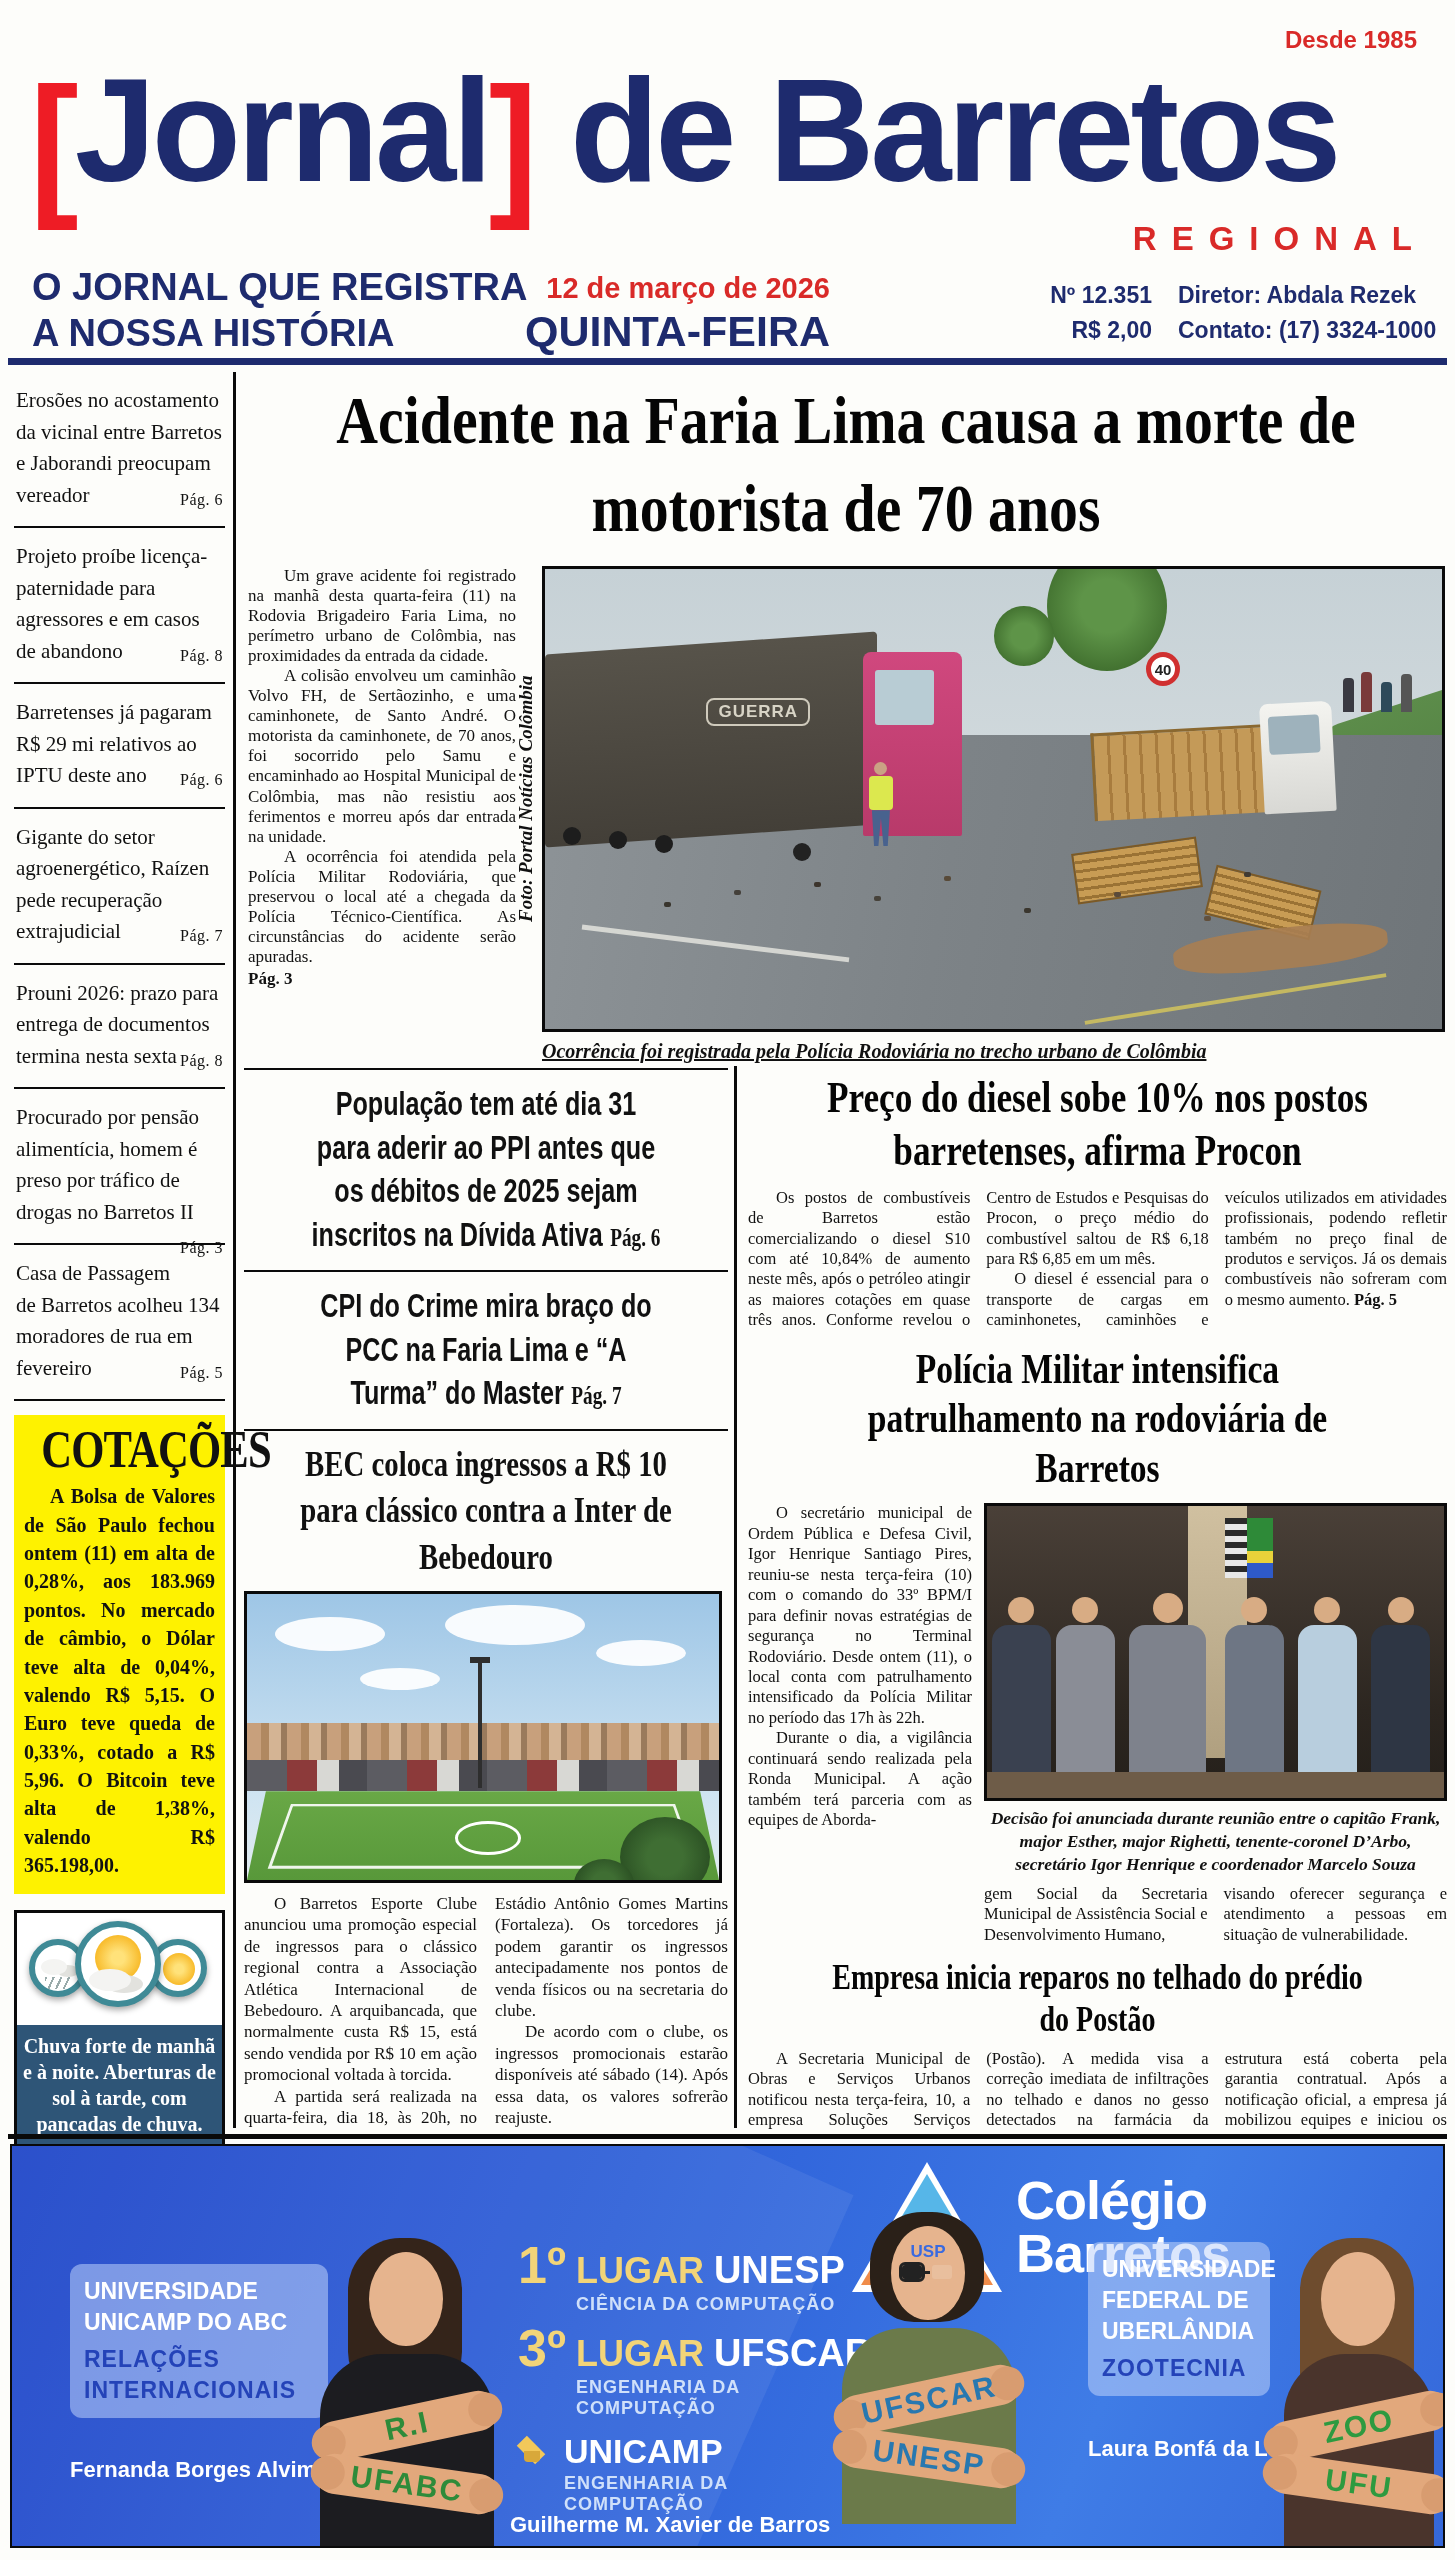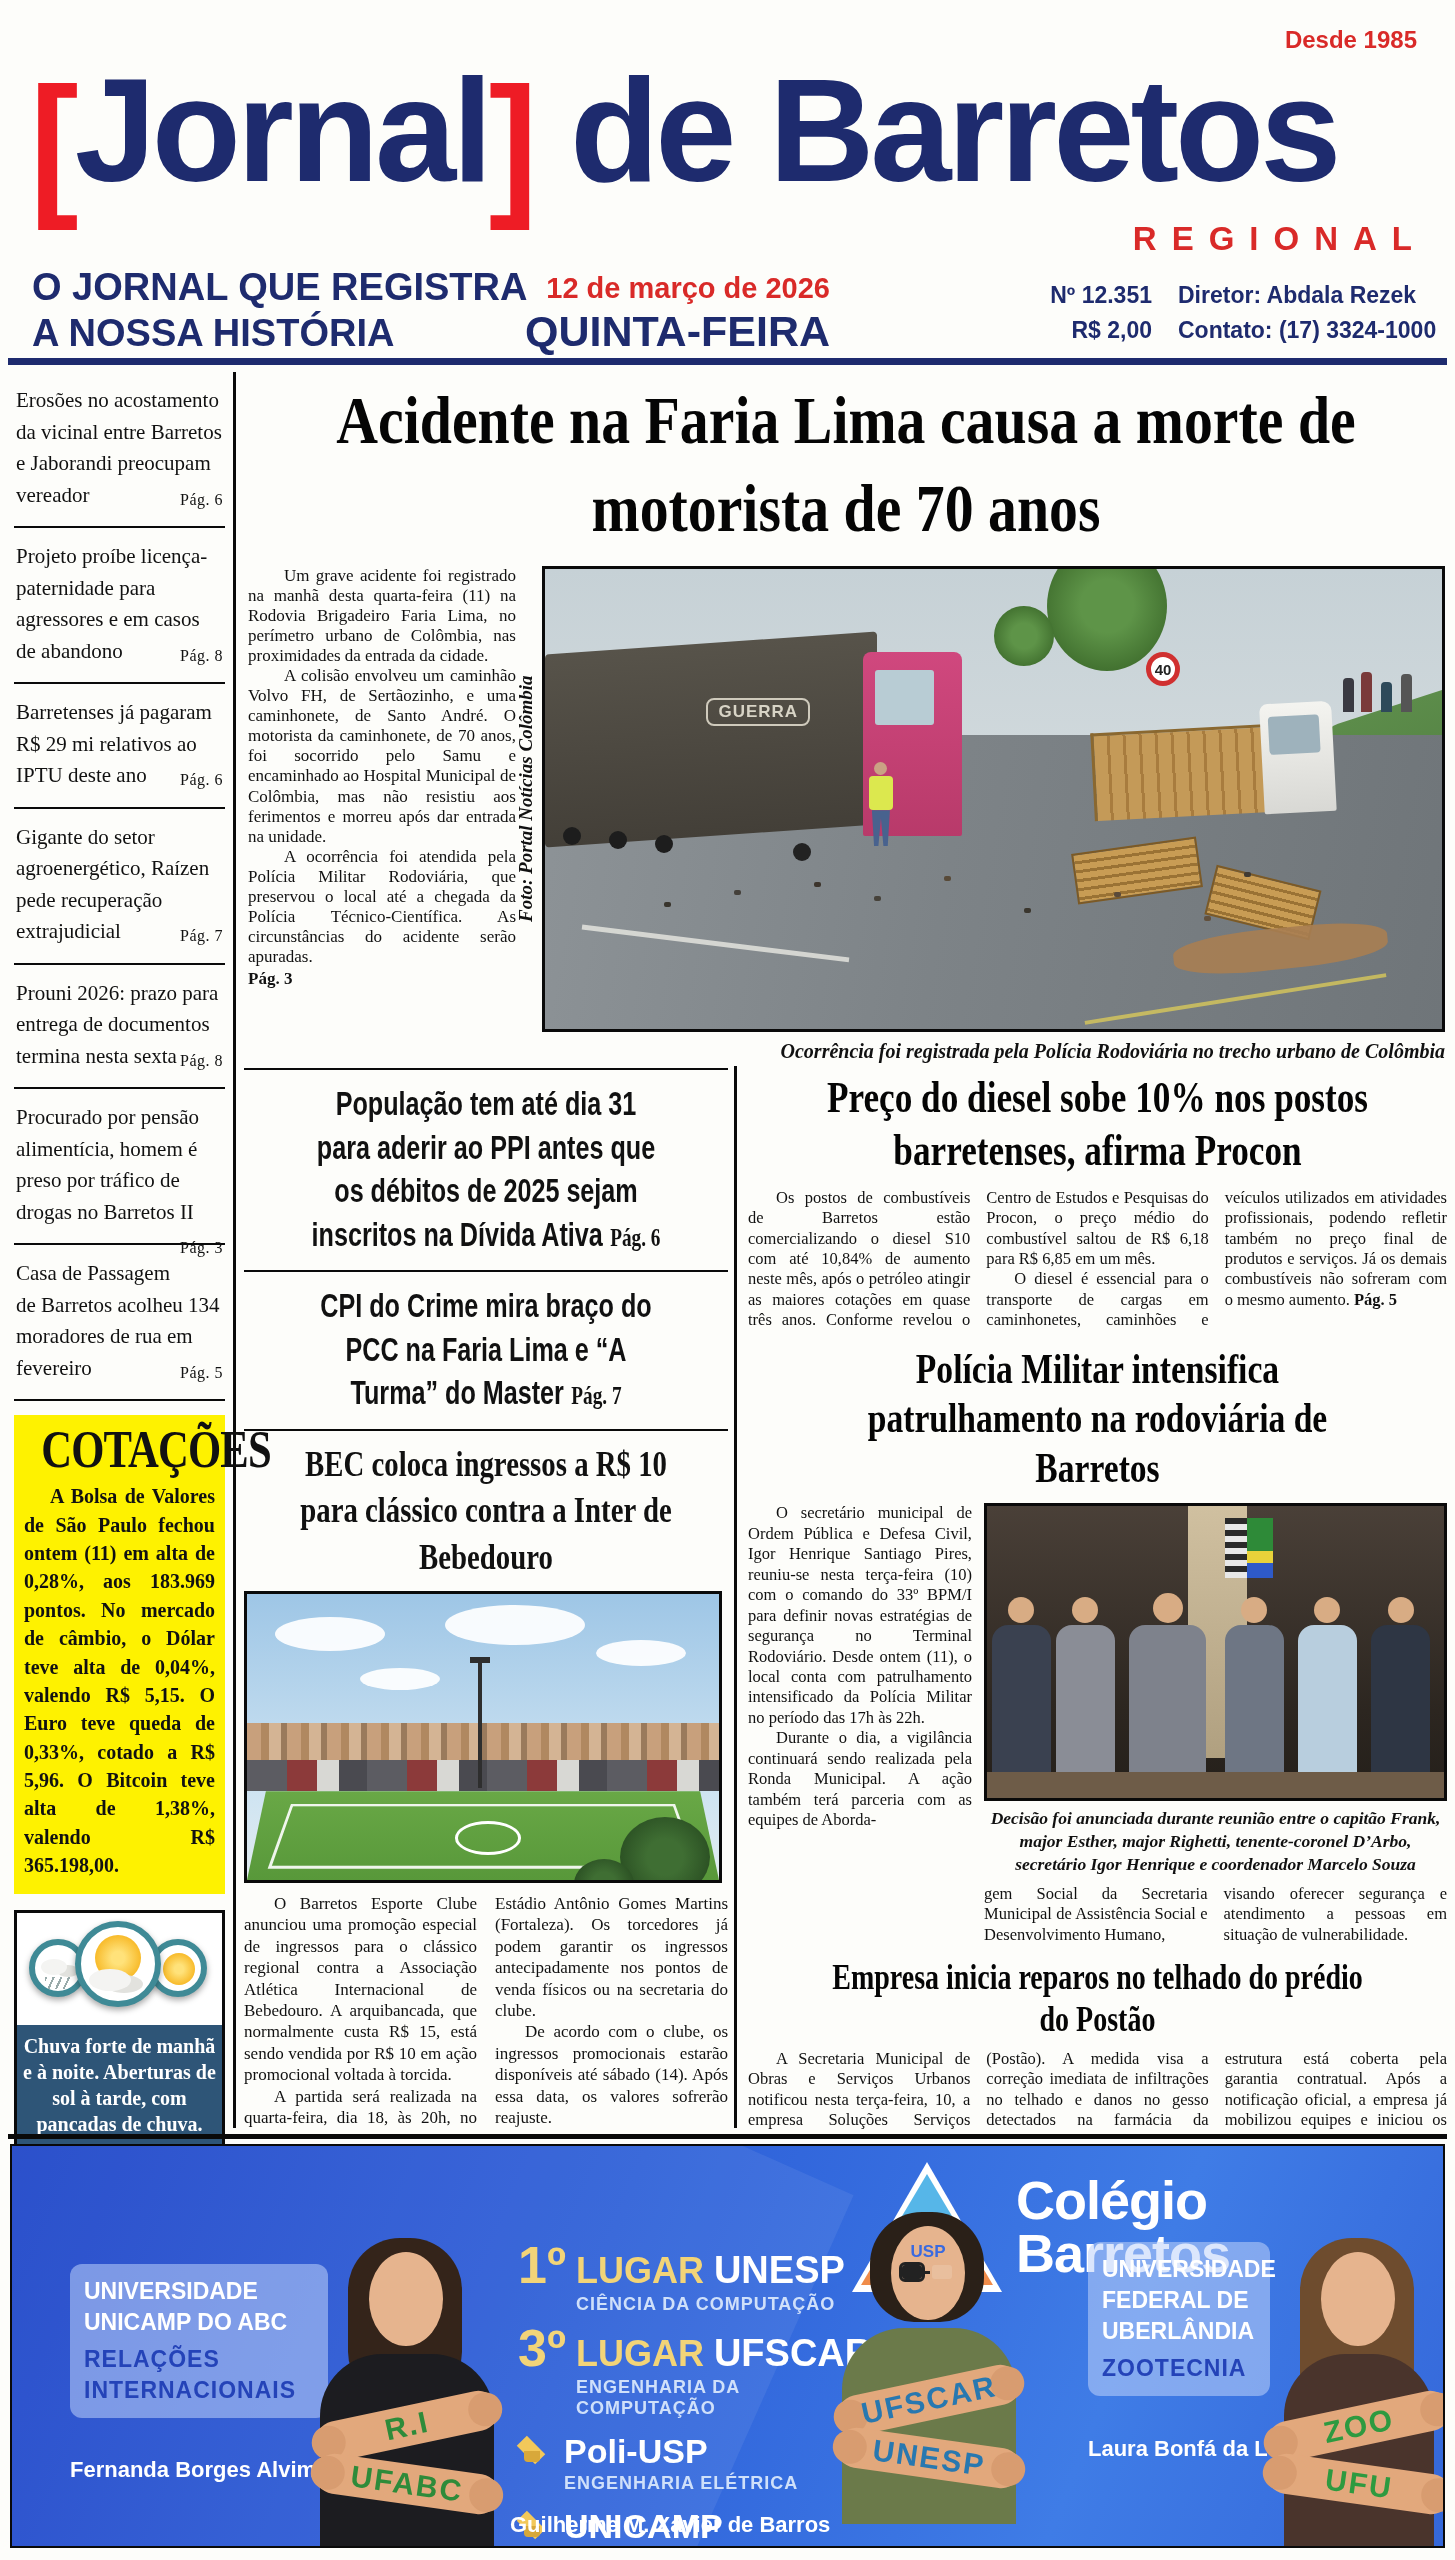--- a/index.html
+++ b/index.html
@@ -65,22 +65,22 @@
             font:bold 68px/1.3 "Liberation Serif",serif; transform:scaleX(.85); transform-origin:center top; }
   .lead-text { position:absolute; left:248px; top:566px; width:268px;
                font:17px/1.18 "Liberation Serif",serif; text-align:justify; }
   .lead-text p { text-indent:36px; }
   .lead-text .pageref { display:block; font-weight:bold; text-indent:0; margin-top:2px; }
   .credit { position:absolute; left:515px; top:566px; height:466px; width:24px;
             writing-mode:vertical-rl; transform:rotate(180deg); text-align:center;
             font:bold italic 19px "Liberation Serif",serif; }
   .photo-frame { border:3px solid #0a0a0a; position:absolute; overflow:hidden; background:#ccc; }
   .accident { left:542px; top:566px; width:903px; height:466px; }
-  .lead-cap { position:absolute; left:542px; top:1040px; width:903px; text-align:right;
-              font:bold italic 20px "Liberation Serif",serif; }
+  .lead-cap { position:absolute; left:542px; top:1040px; width:903px; text-align:left;
+              font:bold italic 20px "Liberation Serif",serif;text-decoration:underline; }
 
   
   .acc-sky { position:absolute; inset:0; background:linear-gradient(#c6d1d6,#d2dadd 50%,#c2c8c4); }
   .acc-road { position:absolute; left:0; right:0; bottom:0; height:64%;
               background:linear-gradient(100deg,#8d9397 0%,#7d8387 45%,#6f7579 100%); }
   .acc-line { position:absolute; left:4%; bottom:18%; width:30%; height:5px; background:#e8e8e2; transform:rotate(7deg); opacity:.8; }
   .acc-yline { position:absolute; right:6%; bottom:6%; width:34%; height:4px; background:#d8c85a; transform:rotate(-9deg); opacity:.8; }
   .acc-bank { position:absolute; right:-20px; top:30%; width:16%; height:58%;
               background:linear-gradient(#5c8c4a,#46703a); transform:skewY(-18deg); border-radius:20px 0 0 0; }
   .acc-tree { position:absolute; background:radial-gradient(circle,#5e9448 30%,#41702f 75%); border-radius:50%; }
@@ -514,30 +514,20 @@
             <span class="ach-uni">UFSCAR</span>
           </div>
         <div class="ach-course">ENGENHARIA DA COMPUTAÇÃO</div>
       </div>
       <div class="ach-row">
         <div class="ach-line">
             <span class="cap-icon">
               <span class="cb"></span>
               <span class="cs"></span>
             </span>
-            <span class="ach-uni sm">Poli-USP</span>
-          </div>
-        <div class="ach-course" style="margin-left:54px;">ENGENHARIA ELÉTRICA</div>
-      </div>
-      <div class="ach-row">
-        <div class="ach-line">
-            <span class="cap-icon">
-              <span class="cb"></span>
-              <span class="cs"></span>
-            </span>
             <span class="ach-uni sm">UNICAMP</span>
           </div>
         <div class="ach-course" style="margin-left:54px;">ENGENHARIA DA COMPUTAÇÃO</div>
       </div>
     </div>
     <div class="ad-name" style="left:498px; top:366px;">Guilherme M. Xavier de Barros</div>
     <div class="fig" style="left:822px; top:66px;">
       <div class="hair" style="height:110px; background:#2a2018;"></div>
       <div class="face">
         <div class="fore">USP</div>

